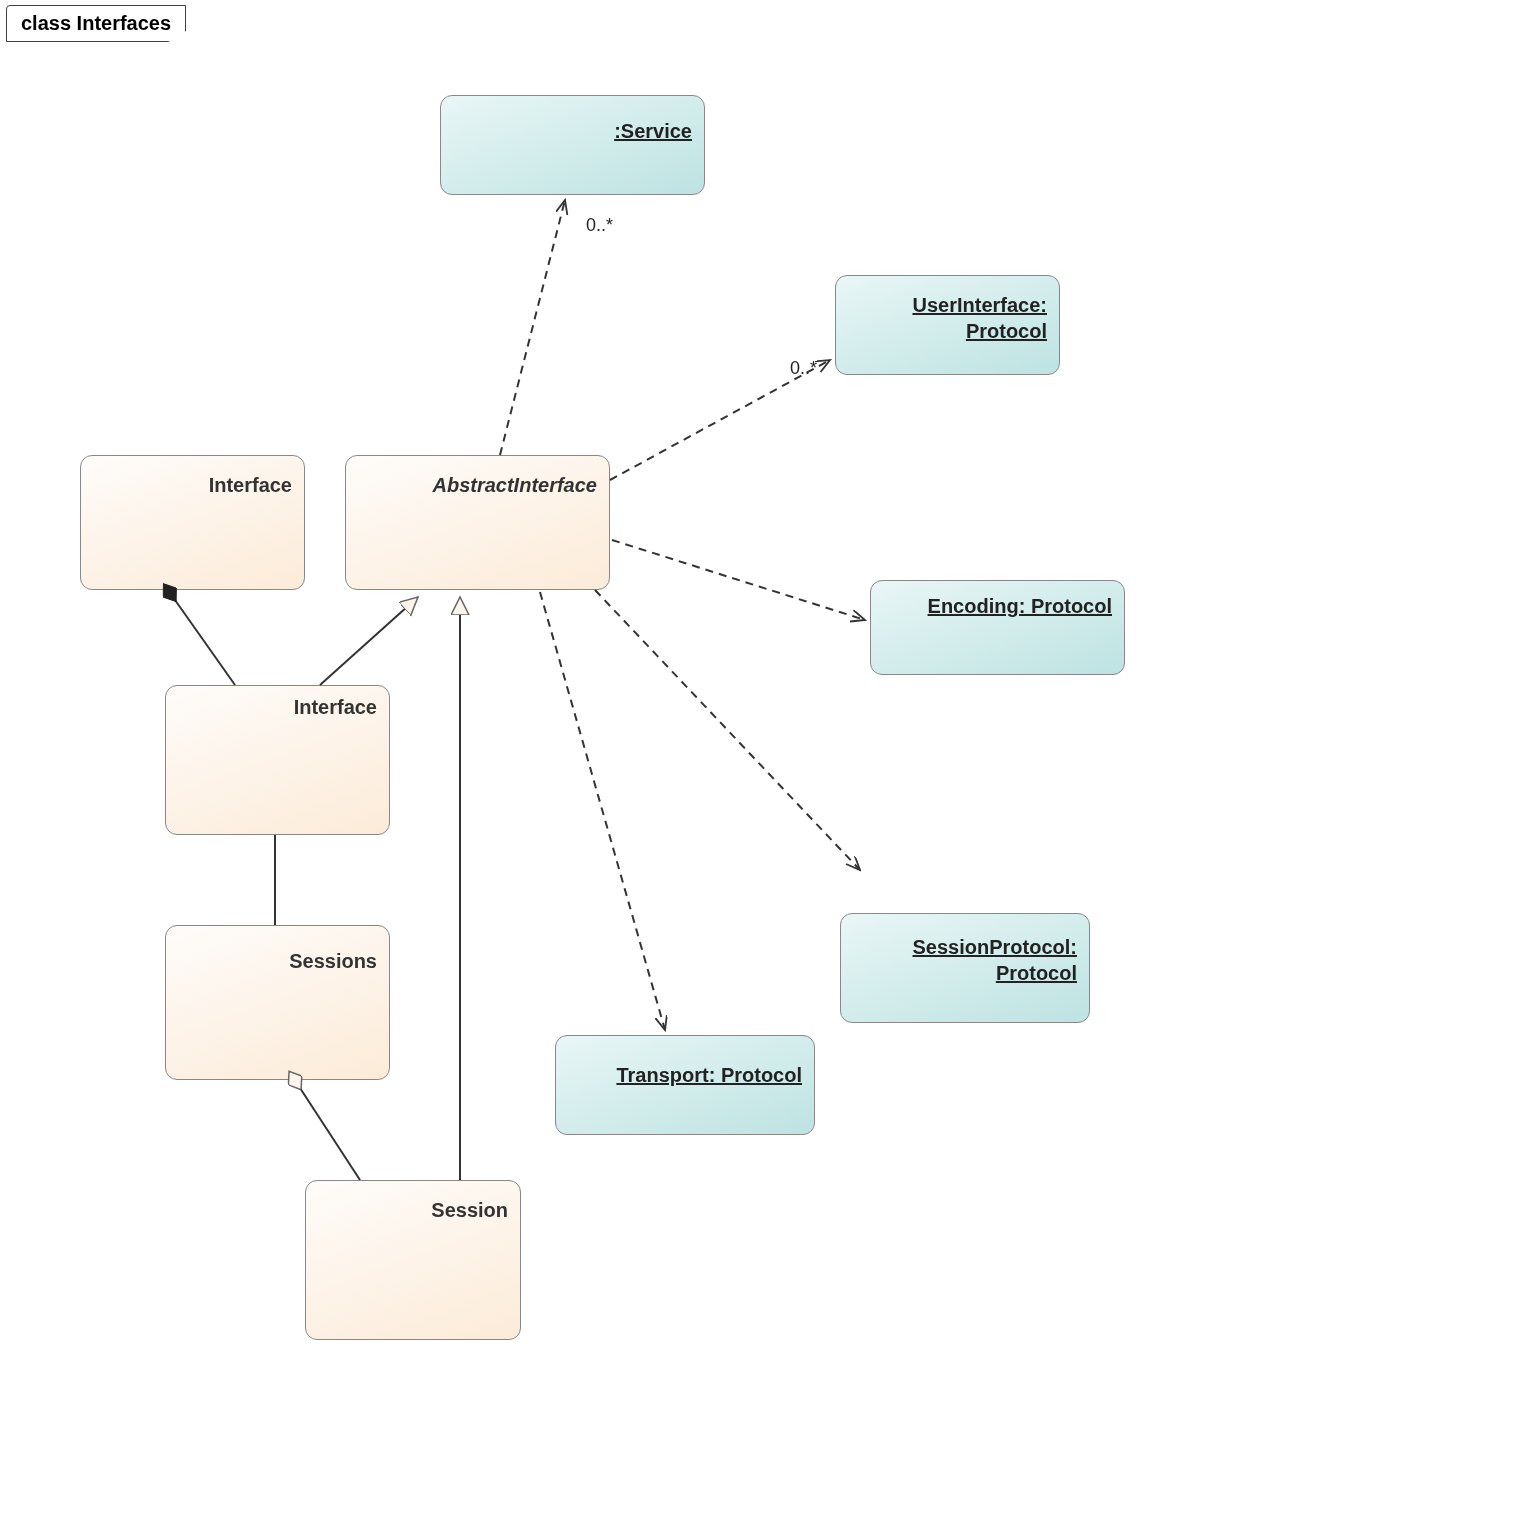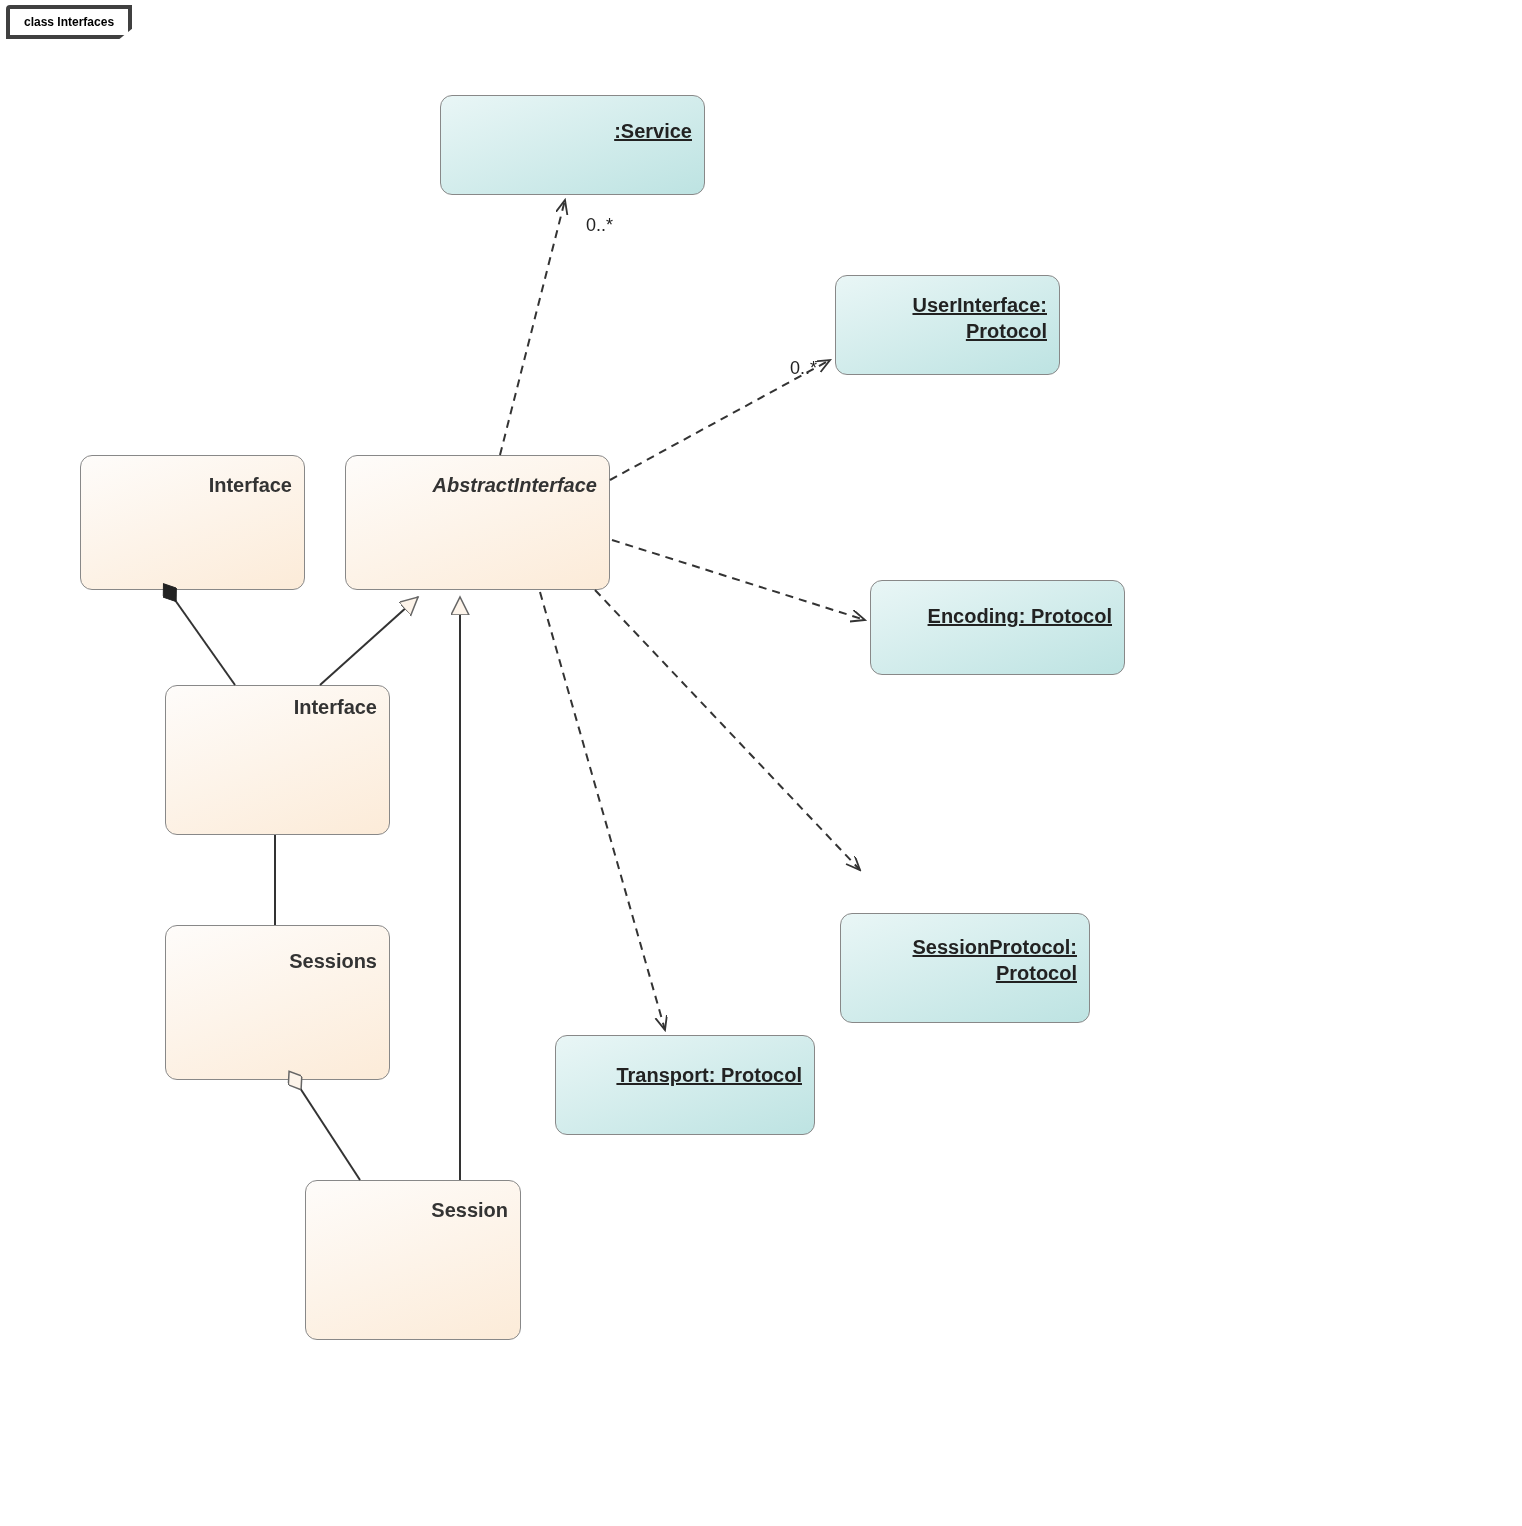--- a/index.html
+++ b/index.html
@@ -13,25 +13,25 @@
     position: relative;
     width: 1522px;
     height: 1526px;
     background: #ffffff;
   }
   .frame-tab {
     position: absolute;
     left: 6px;
     top: 5px;
     padding: 6px 14px 6px 14px;
-    border: 4px solid #404040;
+    border: 1px solid #404040;
     border-bottom-right-radius: 0;
     border-top-left-radius: 4px;
     font-weight: 600;
-    font-size: 12px;
+    font-size: 20px;
     background: #ffffff;
     clip-path: polygon(0 0, 100% 0, 100% 70%, 90% 100%, 0 100%);
   }
   .box {
     position: absolute;
     border: 1px solid #888;
     border-radius: 12px;
     box-sizing: border-box;
     text-align: right;
     padding: 10px 12px;
@@ -72,21 +72,21 @@
 
   <div class="box teal" style="left:440px; top:95px; width:265px; height:100px; padding-top:22px;">
     <span class="underline">:Service</span>
   </div>
 
   <div class="box teal" style="left:835px; top:275px; width:225px; height:100px; padding-top:16px;">
     <span class="underline">UserInterface:</span><br>
     <span class="underline">Protocol</span>
   </div>
 
-  <div class="box teal" style="left:870px; top:580px; width:255px; height:95px; padding-top:22px;">
+  <div class="box teal" style="left:870px; top:580px; width:255px; height:95px; padding-top:12px;">
     <span class="underline">Encoding: Protocol</span>
   </div>
 
   <div class="box teal" style="left:840px; top:865px; width:250px; height:110px; padding-top:20px;margin-top:48px;">
     <span class="underline">SessionProtocol:</span><br>
     <span class="underline">Protocol</span>
   </div>
 
   <div class="box teal" style="left:555px; top:1035px; width:260px; height:100px; padding-top:26px;">
     <span class="underline">Transport: Protocol</span>

